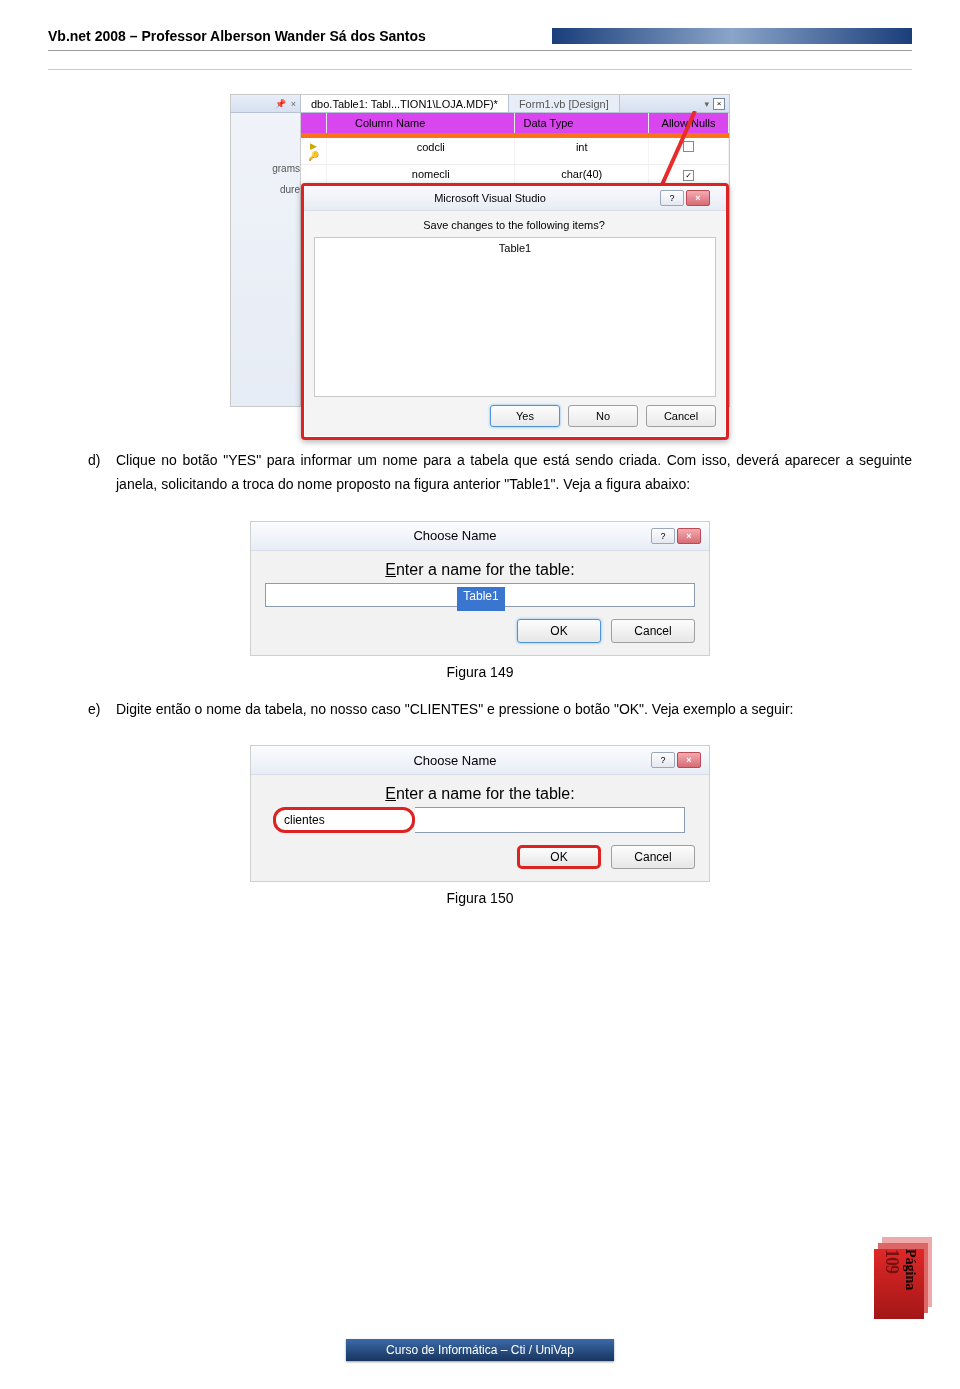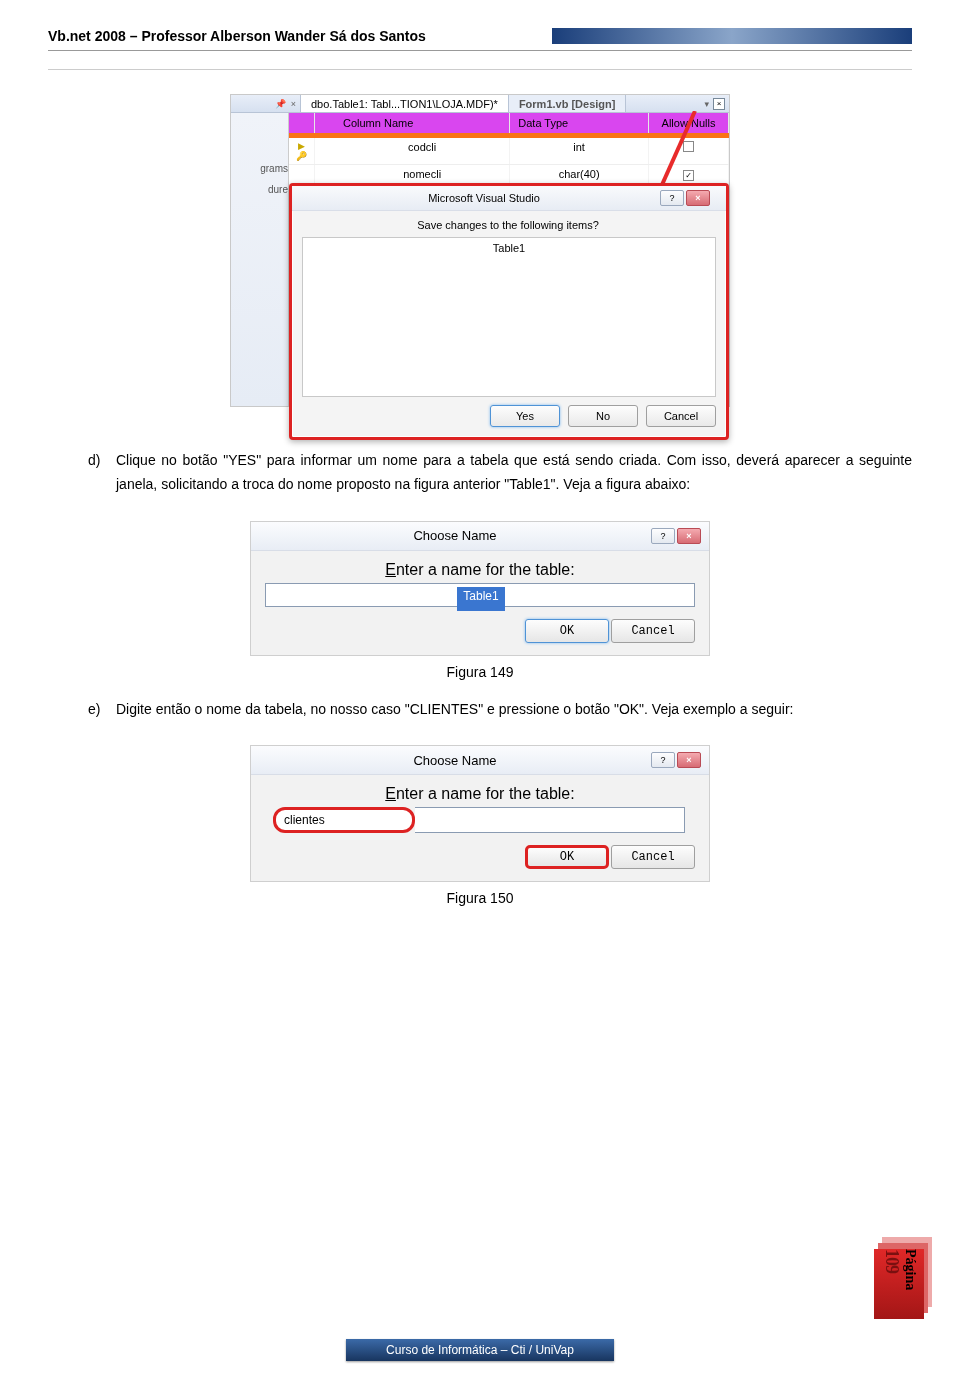--- a/index.html
+++ b/index.html
@@ -84,28 +84,28 @@
     padding-right:4px; gap:4px;
     border-right:1px solid #b8c4d6;
   }
   .vs-pin, .vs-x { font-size:9px; color:#666; }
   .vs-tab {
     border-right: 1px solid #b8c4d6;
     padding: 2px 10px;
     background: #fff;
     display:flex; align-items:center;
   }
-  .vs-tab.inactive { background: #e8eef8; color:#555;font-weight:bold; }
+  .vs-tab.inactive { background: #e8eef8; color:#555; }
   .vs-top-right { flex:1; display:flex; justify-content:flex-end; align-items:center; padding-right:4px; gap:4px; }
   .vs-dd { font-size:9px; color:#666; }
   .vs-close { width:12px;height:12px;border:1px solid #789; font-size:8px; display:flex;align-items:center;justify-content:center;background:#fff; }
 
   .vs-body { display:flex; }
   .vs-left-col {
-    width: 58px;
+    width: 70px;
     border-right:1px solid #ccc;
     background:linear-gradient(#f0f3f9,#e6ecf5);
     font-size:10px; color:#555;
     padding-top:40px;
   }
   .vs-left-col div { margin:10px 0 10px 4px; text-align:right; }
   .vs-main { flex:1; background:#fff; position:relative; }
 
   .grid-hdr { display:flex; background:#d946ef; border-bottom:5px solid #f97316; }
   .grid-hdr div { padding:4px 8px; border-right:1px solid #e6e6e6; text-align:center; }
@@ -198,21 +198,21 @@
   .cn-input-bare {
     border:none; outline:none; font-size:12px; background:transparent;
     height:20px;
   }
   .cn-tail {
     display:inline-block; border-top:1px solid #8a9bb2;
     border-right:1px solid #8a9bb2; border-bottom:1px solid #8a9bb2;
     height:26px; vertical-align:top; width: calc(100% - 160px);
     background:#fff;
   }
-  .cn-foot { display:flex; justify-content:flex-end; gap:2px; padding:12px 14px 4px 14px;font-family:Liberation Mono, monospace; }
+  .cn-foot { display:flex; justify-content:flex-end; gap:10px; padding:12px 14px 4px 14px; }
   .cn-btn {
     width:84px; height:24px;
     border:1px solid #9f9f9f; border-radius:3px;
     background:linear-gradient(#fdfdfd,#e6e6e6);
     font-size:12px; display:flex;align-items:center;justify-content:center;
   }
   .cn-btn.ok { border:1px solid #4f93d6; box-shadow:0 0 3px #7db7ef; }
   .cn-btn.okred { border:3px solid #d22; border-radius:5px; box-shadow:none; }
 
   .cn-input-single {

